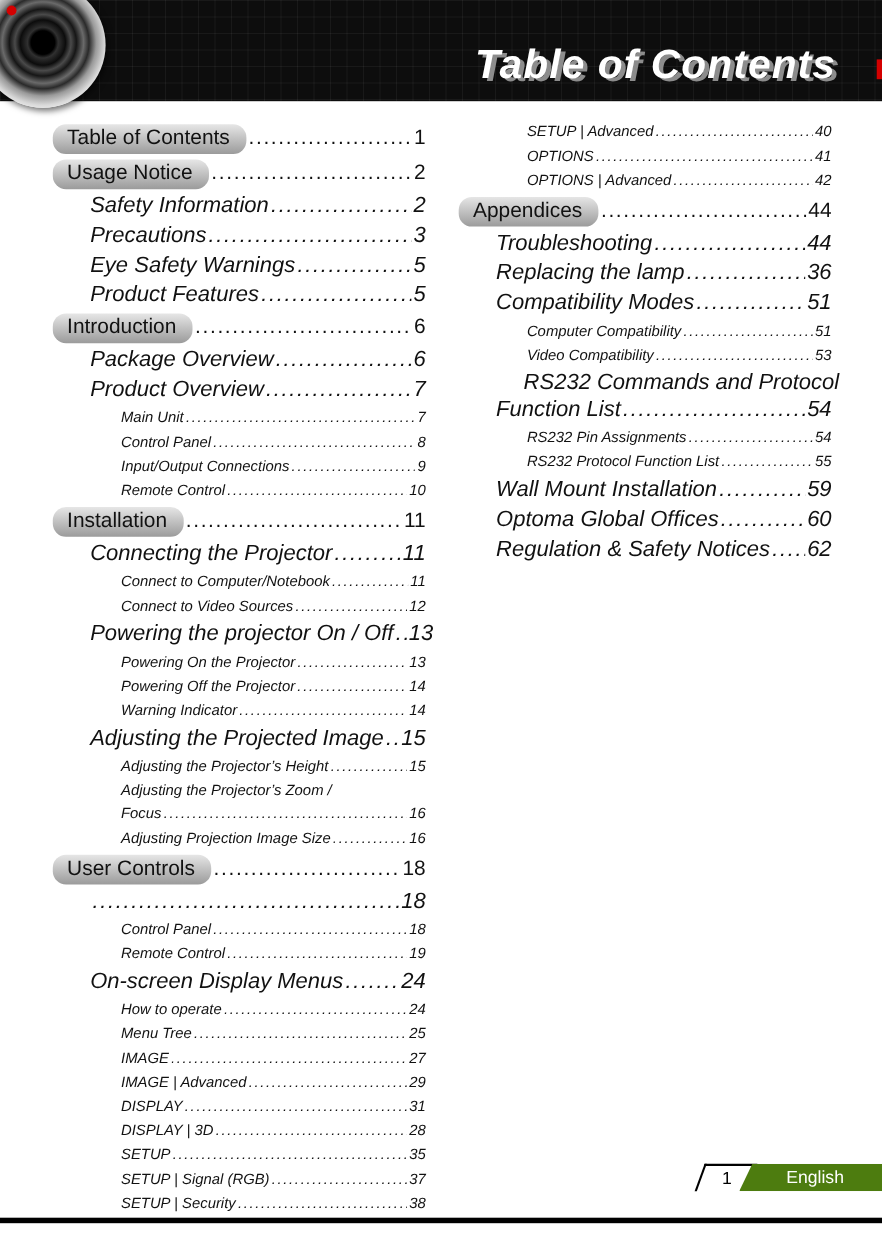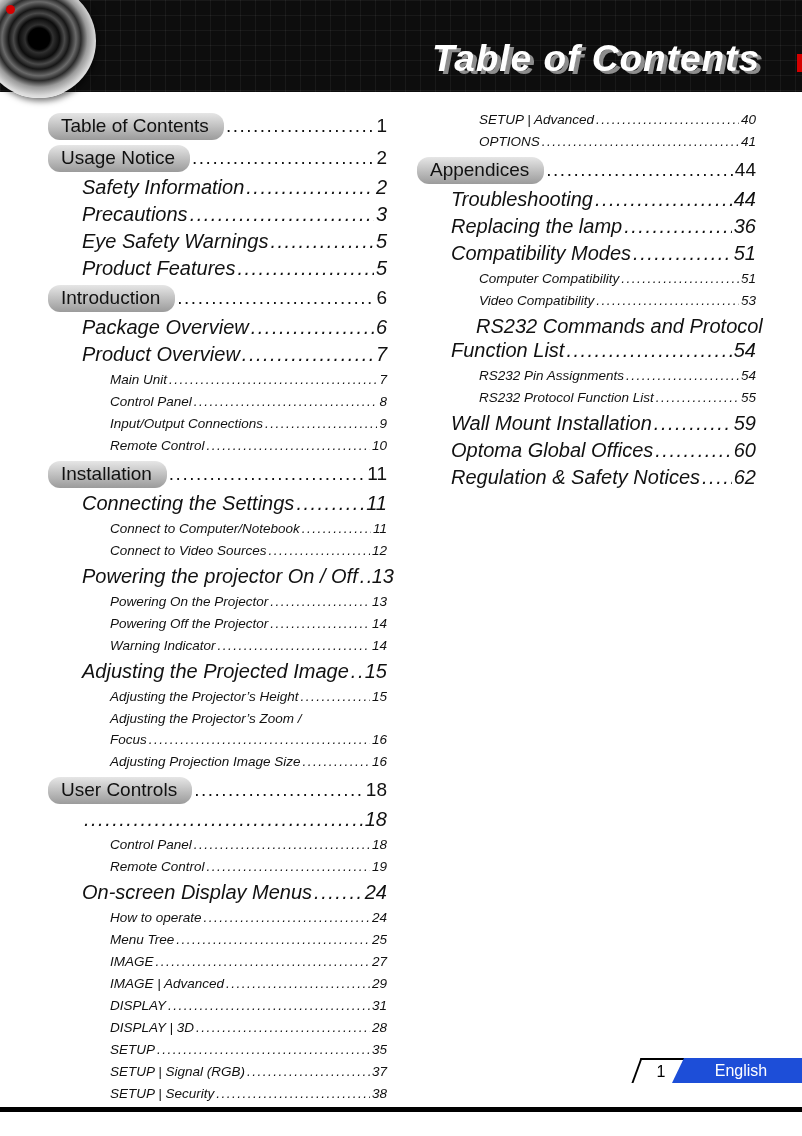--- a/index.html
+++ b/index.html
@@ -62,21 +62,21 @@
 
   
   .footer-badge { position:absolute; right:0; bottom:32px; display:flex; height:25px; z-index:2; }
   .fnum-box {
     background:#fff; border-top:2px solid #000; border-left:2px solid #000;
     transform:skewX(-20deg); width:48px; display:flex; align-items:center; justify-content:center;
     margin-right:-12px;
   }
   .fnum-text { transform:skewX(20deg); font-size:16px; color:#000; }
   .flang-box {
-    background:#1d4ed8; color:#fff; display:flex; align-items:center; justify-content:center;
+    background:#4d7c0f; color:#fff; display:flex; align-items:center; justify-content:center;
     width:130px; font-size:16px; padding-left:8px;
     clip-path:polygon(12px 0, 100% 0, 100% 100%, 0 100%);
   }
   .bottom-rule { position:absolute; left:0; right:0; bottom:3px; height:5px; background:#000; }
 </style>
 </head>
 <body>
 
 <div class="page">
 
@@ -182,21 +182,21 @@
         </div>
         <div class="toc-row lvl1">
           <div class="toc-line">
             <span class="toc-label"><span class="pill">Installation</span></span>
             <span class="leader"></span>
             <span class="pg">11</span>
           </div>
         </div>
         <div class="toc-row lvl2">
           <div class="toc-line">
-            <span class="toc-label">Connecting the Settings</span>
+            <span class="toc-label">Connecting the Projector</span>
             <span class="leader"></span>
             <span class="pg">11</span>
           </div>
         </div>
         <div class="toc-row lvl3">
           <div class="toc-line">
             <span class="toc-label">Connect to Computer/Notebook</span>
             <span class="leader"></span>
             <span class="pg">11</span>
           </div>
@@ -369,20 +369,27 @@
             <span class="toc-label">SETUP | Advanced</span>
             <span class="leader"></span>
             <span class="pg">40</span>
           </div>
         </div>
         <div class="toc-row lvl3">
           <div class="toc-line">
             <span class="toc-label">OPTIONS</span>
             <span class="leader"></span>
             <span class="pg">41</span>
+          </div>
+        </div>
+        <div class="toc-row lvl3">
+          <div class="toc-line">
+            <span class="toc-label">OPTIONS | Advanced</span>
+            <span class="leader"></span>
+            <span class="pg">42</span>
           </div>
         </div>
         <div class="toc-row lvl1">
           <div class="toc-line">
             <span class="toc-label"><span class="pill">Appendices</span></span>
             <span class="leader"></span>
             <span class="pg">44</span>
           </div>
         </div>
         <div class="toc-row lvl2">

